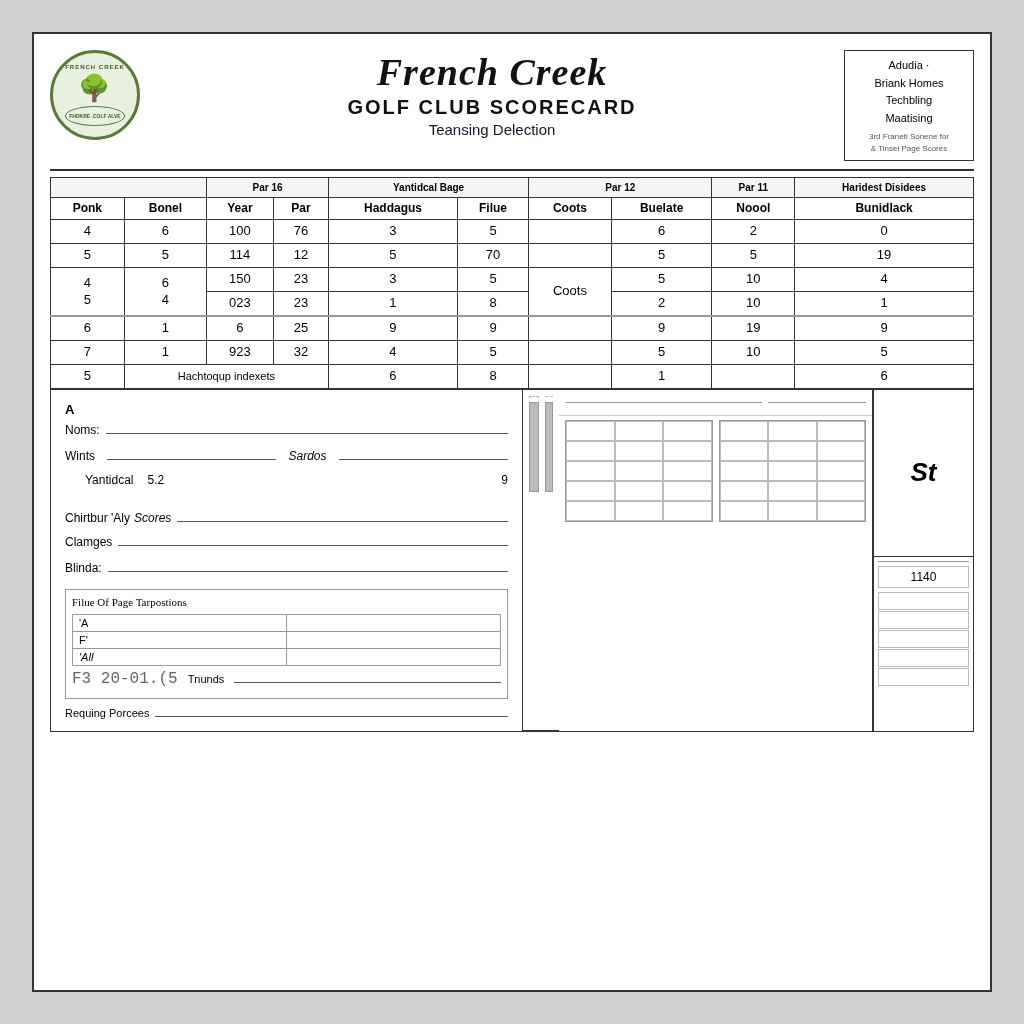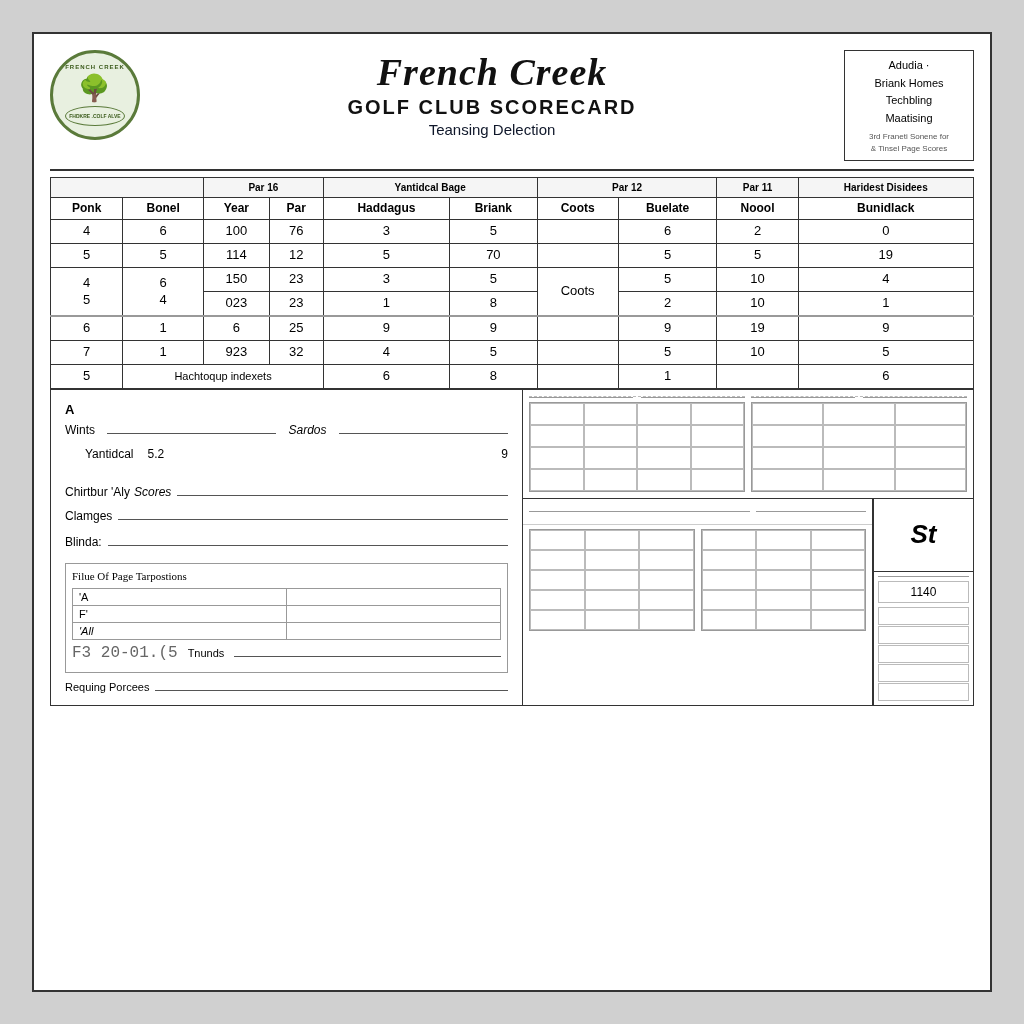--- a/index.html
+++ b/index.html
@@ -174,21 +174,21 @@
         <th colspan="2" class="section-header">Par 12</th>
         <th colspan="1" class="section-header">Par 11</th>
         <th colspan="2" class="section-header">Haridest Disidees</th>
       </tr>
       <tr>
         <th class="col-header">Ponk</th>
         <th class="col-header">Bonel</th>
         <th class="col-header">Year</th>
         <th class="col-header">Par</th>
         <th class="col-header">Haddagus</th>
-        <th class="col-header">Briank</th>
+        <th class="col-header">Filue</th>
         <th class="col-header">Coots</th>
         <th class="col-header">Buelate</th>
         <th class="col-header">Noool</th>
         <th class="col-header">Bunidlack</th>
       </tr>
     </thead>
     <tbody>
       <tr>
         <td>4</td>
         <td>6</td>
@@ -271,20 +271,24 @@
         <td>6</td>
       </tr>
     </tbody>
   </table>
 
   <div style="display:flex; border:1px solid #333; border-top:1px solid #333; margin-top:0;">
 
     <div style="flex:1; padding:12px 14px; border-right:1px solid #333; font-size:12px;">
       <div style="font-weight:bold; font-size:13px; margin-bottom:6px;">A</div>
 
+      <div style="display:flex; align-items:baseline; margin-bottom:12px;">
+        <span>Noms:</span>
+        <span style="flex:1; border-bottom:1px solid #555; margin-left:6px;"></span>
+      </div>
 
       <div style="display:flex; align-items:baseline; margin-bottom:10px; gap:12px;">
         <span>Wints</span>
         <span style="flex:1; border-bottom:1px solid #555;"></span>
         <span style="font-style:italic;">Sardos</span>
         <span style="flex:1; border-bottom:1px solid #555;"></span>
       </div>
 
       <div style="display:flex; align-items:baseline; padding-left:20px; margin-bottom:12px; gap:10px;">
         <span>Yantidcal</span>
@@ -337,21 +341,21 @@
           <span style="flex:1; border-bottom:1px solid #555;"></span>
         </div>
       </div>
 
       <div style="display:flex; align-items:baseline; margin-top:8px;">
         <span style="font-size:11px;">Requing Porcees</span>
         <span style="flex:1; border-bottom:1px solid #555; margin-left:6px;"></span>
       </div>
     </div>
 
-    <div style="width:450px; display:flex; flex-direction:column;">
+    <div style="width:450px; display:flex; ">
 
       <div style="border-bottom:1px solid #333; padding:6px; display:flex; gap:6px;">
 
         <div style="flex:1;">
           <div style="border-top:1px dashed #bbb; margin-bottom:4px; display:flex; gap:8px;">
             <span style="flex:1; border-bottom:1px solid #999;"></span>
             <span style="flex:1; border-bottom:1px solid #999;"></span>
           </div>
           <div style="display:grid; grid-template-columns:repeat(4,1fr); grid-template-rows:repeat(4,22px); border:1px solid #999;">
             <div style="border:1px solid #bbb;"></div>

